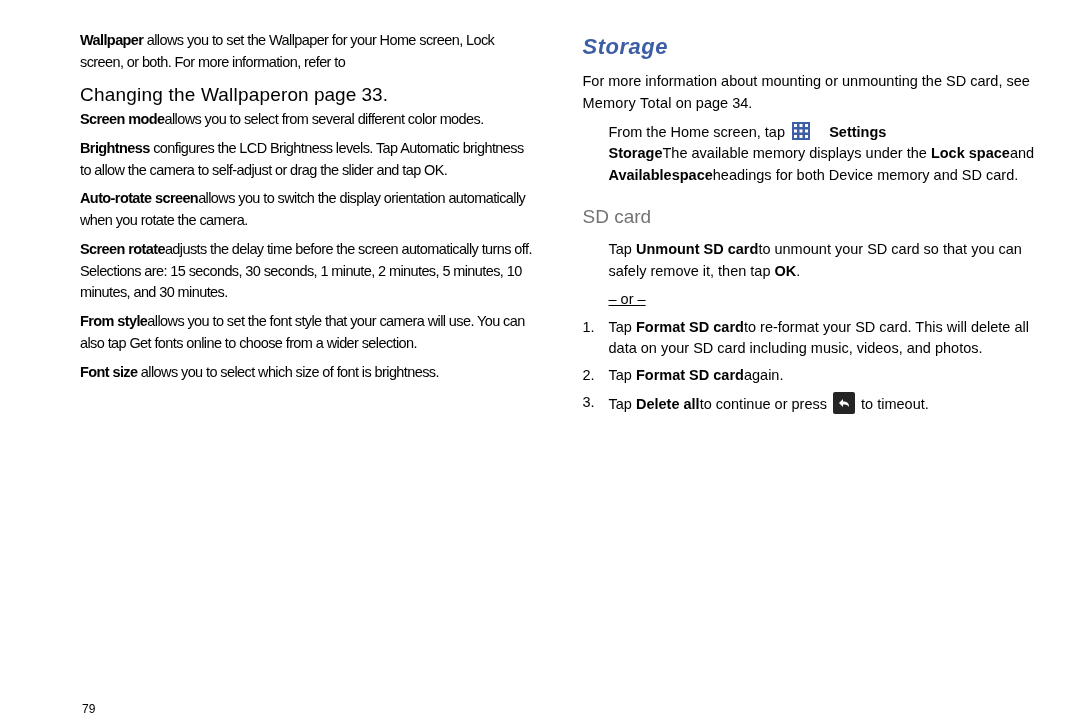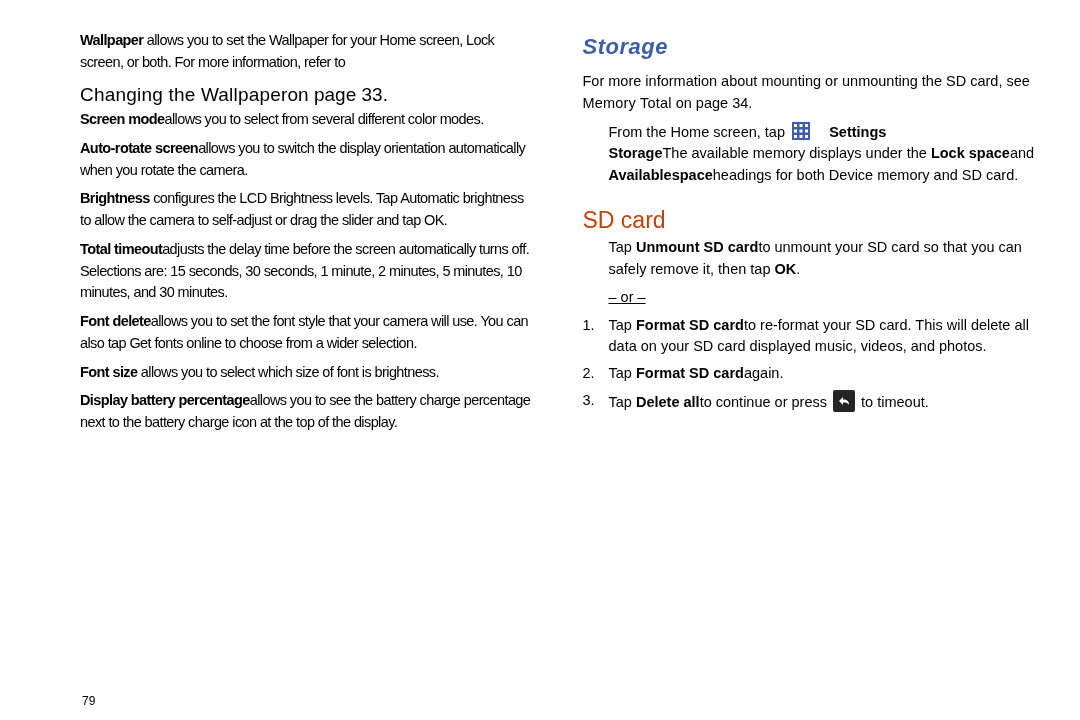--- a/index.html
+++ b/index.html
@@ -44,24 +44,25 @@
     h2.storage {
       font-size: 22px;
       font-weight: bold;
       font-style: italic;
       color: #3d5ea6;
       margin-bottom: 8px;
       font-family: Arial, Helvetica, sans-serif;
       letter-spacing: 0.5px;
     }
     h3.sdcard {
-      font-size: 23px;
-      color: #c2410c;
+      font-size: 19px;
+      color: #737373;
       font-weight: normal;
       margin-top: 16px;
+      margin-bottom: 8px;
     }
     .step-block {
       padding-left: 26px;
       margin-bottom: 6px;
     }
     .step-num {
       margin-bottom: 5px;
     }
     .step-num .num {
       display: inline-block;
@@ -91,56 +92,53 @@
     }
     .icon-back {
       display: inline-block;
       width: 22px;
       height: 22px;
       vertical-align: -5px;
       margin: 0 2px;
     }
     .page-num {
       position: absolute;
-      bottom: 12px;
+      bottom: 4px;
       left: 82px;
       font-size: 12px;
     }
     .bold { font-weight: bold; }
   </style>
 </head>
 <body>
 
 <div class="col left">
   <div class="entry cond">
     <span class="bold">Wallpaper</span><span> allows you to set the Wallpaper for your Home screen, Lock screen, or both. For more information, refer to</span>
   </div>
   <div class="sub">
     <span class="ref">Changing the Wallpaper</span><span>on page 33.</span>
   </div>
   <div class="entry cond">
     <span class="bold">Screen mode</span><span>allows you to select from several different color modes.</span>
   </div>
   <div class="entry cond">
+    <span class="bold">Brightness</span><span> configures the LCD Brightness levels. Tap Automatic brightness to allow the camera to self-adjust or drag the slider and tap OK.</span>
+  </div>
+  <div class="entry cond">
     <span class="bold">Auto-rotate screen</span><span>allows you to switch the display orientation automatically when you rotate the camera.</span>
   </div>
   <div class="entry cond">
-    <span class="bold">Brightness</span><span> configures the LCD Brightness levels. Tap Automatic brightness to allow the camera to self-adjust or drag the slider and tap OK.</span>
-  </div>
-  <div class="entry cond">
-    <span class="bold">Total timeout</span><span>adjusts the delay time before the screen automatically turns off. Selections are: 15 seconds, 30 seconds, 1 minute, 2 minutes, 5 minutes, 10 minutes, and 30 minutes.</span>
-  </div>
-  <div class="entry cond">
-    <span class="bold">Font delete</span><span>allows you to set the font style that your camera will use. You can also tap Get fonts online to choose from a wider selection.</span>
+    <span class="bold">Screen rotate</span><span>adjusts the delay time before the screen automatically turns off. Selections are: 15 seconds, 30 seconds, 1 minute, 2 minutes, 5 minutes, 10 minutes, and 30 minutes.</span>
+  </div>
+  <div class="entry cond">
+    <span class="bold">From style</span><span>allows you to set the font style that your camera will use. You can also tap Get fonts online to choose from a wider selection.</span>
   </div>
   <div class="entry cond">
     <span class="bold">Font size</span><span> allows you to select which size of font is brightness.</span>
-  </div>
-  <div class="entry cond">
-    <span class="bold">Display battery percentage</span><span>allows you to see the battery charge percentage next to the battery charge icon at the top of the display.</span>
   </div>
 </div>
 
 <div class="col right">
   <h2 class="storage">Storage</h2>
   <div class="entry">
     <span>For more information about mounting or unmounting the SD card, see </span><span class="ref">Memory Total</span><span> on page 34.</span>
   </div>
 
   <div class="step-block">
@@ -169,21 +167,21 @@
   <h3 class="sdcard">SD card</h3>
 
   <div class="step-block">
     <span>Tap </span><span class="bold">Unmount SD card</span><span>to unmount your SD card so that you can safely remove it, then tap </span><span class="bold">OK</span><span>.</span>
   </div>
   <div class="or">– or –</div>
 
   <div class="step-num">
     <span class="num">1.</span>
     <span class="txt">
-      <span>Tap </span><span class="bold">Format SD card</span><span>to re-format your SD card. This will delete all data on your SD card displayed music, videos, and photos.</span>
+      <span>Tap </span><span class="bold">Format SD card</span><span>to re-format your SD card. This will delete all data on your SD card including music, videos, and photos.</span>
     </span>
   </div>
   <div class="step-num">
     <span class="num">2.</span>
     <span class="txt">
       <span>Tap </span><span class="bold">Format SD card</span><span>again.</span>
     </span>
   </div>
   <div class="step-num">
     <span class="num">3.</span>

